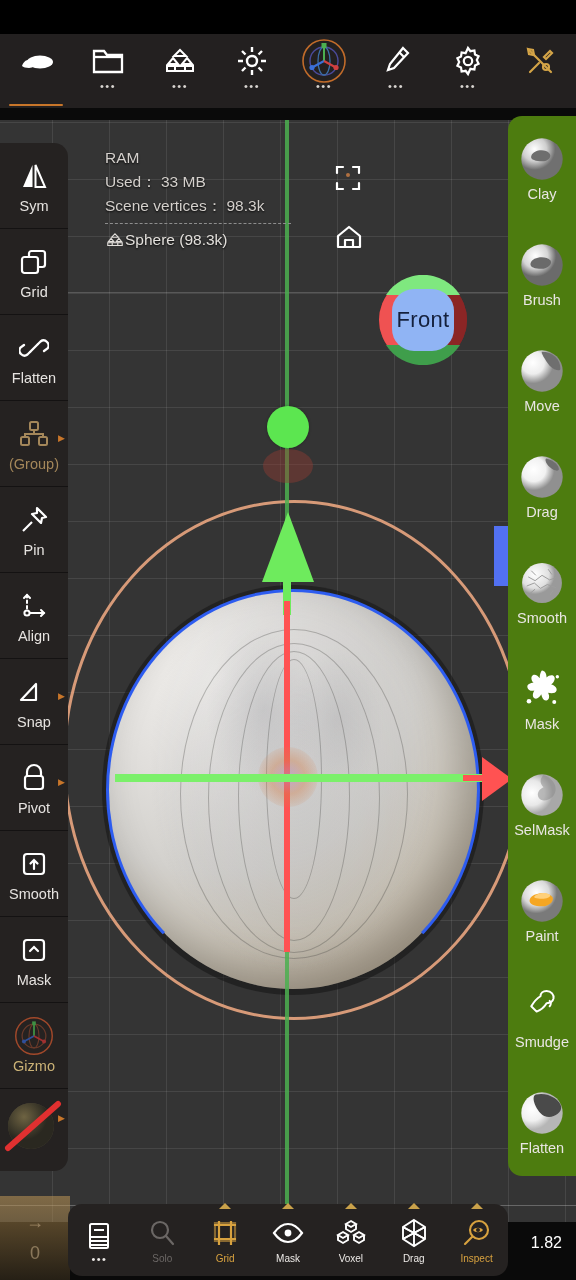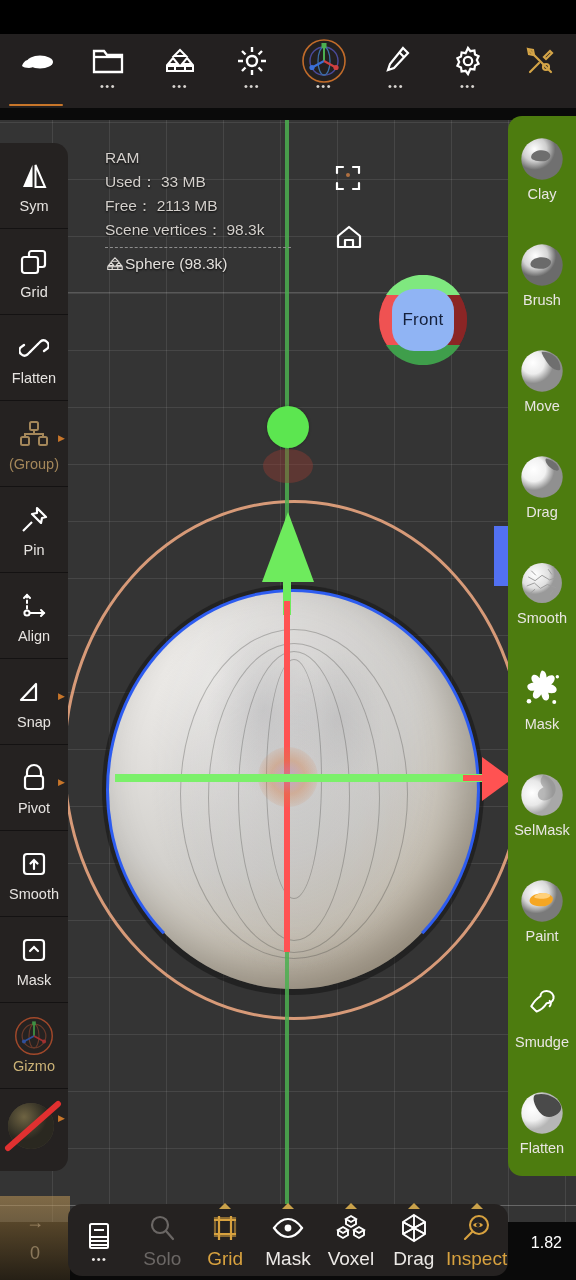--- a/index.html
+++ b/index.html
@@ -44,21 +44,21 @@
           font-size:15.5px; line-height:24px; text-shadow:0 1px 2px rgba(0,0,0,.9); }
   .info .row { white-space:nowrap; }
   .info .dash { margin:5px 0 4px 0; border-top:1px dashed #8d8d8d; width:186px; }
   .obj-row { display:flex; align-items:center; font-size:15.5px; color:#e3e0dc; }
 
   
   .frame-btn { position:absolute; left:334px; top:44px; width:28px; height:28px; cursor:pointer; }
   .home-btn  { position:absolute; left:334px; top:102px; width:30px; height:30px; cursor:pointer; }
   .navcube { position:absolute; left:378px; top:155px; width:90px; height:90px; cursor:pointer; }
   .navcube .lbl { position:absolute; inset:0; display:flex; align-items:center; justify-content:center;
-                  color:#14203c; font-size:17px; letter-spacing:.3px; }
+                  color:#14203c; font-size:22px; letter-spacing:.3px; }
 
   
   .sphere-wrap { position:absolute; left:108px; top:471px; width:370px; height:398px; }
   .sphere-body {
     position:absolute; inset:0; border-radius:50%;
     background:
       radial-gradient(circle at 30% 22%, #f4f2ef 0%, #e2e0dd 26%, #d3d1cd 48%, #c6bfb2 68%, #b9ad9a 83%, #8d8476 100%);
     box-shadow:inset -14px -18px 42px rgba(0,0,0,.22), 0 0 0 6px rgba(20,20,20,.55);
   }
   .sphere-shade {
@@ -127,21 +127,21 @@
   .ghost-left { position:absolute; left:0; bottom:0; width:70px; height:84px;
                 background:linear-gradient(to bottom, rgba(190,150,85,.55), rgba(120,95,55,.25));
                 display:flex; flex-direction:column; align-items:center; justify-content:center;
                 gap:10px; color:rgba(255,225,180,.40); font-size:18px; }
   .bottombar { position:absolute; left:68px; bottom:4px; width:440px; height:72px;
                background:#252221; border-radius:14px; display:flex;
                align-items:center; justify-content:space-around; }
   .bb-item { position:relative; width:66px; height:66px; display:flex; flex-direction:column;
              align-items:center; justify-content:center; gap:3px; cursor:pointer; }
   .bb-ico { height:34px; display:flex; align-items:center; justify-content:center; }
-  .bb-lbl { font-size:19px; color:#ece9e6; }
+  .bb-lbl { font-size:10px; color:#ece9e6; }
   .bb-item.accent .bb-lbl { color:#d8a23f; }
   .bb-item.muted .bb-lbl { color:#6b6765; }
   .bb-caret { position:absolute; top:-4px; left:50%; transform:translateX(-50%);
               width:0; height:0; border-left:6px solid transparent; border-right:6px solid transparent;
               border-bottom:6px solid #c9a14a; }
   .bb-dots { font-size:11px; line-height:6px; color:#ece9e6; letter-spacing:1.5px; }
   .version { position:absolute; right:14px; bottom:28px; color:#ffffff; font-size:16px; }
 </style>
 </head>
 <body>
@@ -273,21 +273,20 @@
     <div class="center-glow"></div>
     <div class="axis-green-h"></div>
     <div class="axis-red-h"></div>
     <div class="arrow-right"></div>
 
     <div class="blue-slider"></div>
 
     <div class="info">
       <div class="row">RAM</div>
       <div class="row">Used： 33 MB</div>
-      <div class="row">Free： 2113 MB</div>
       <div class="row">Scene vertices： 98.3k</div>
       <div class="dash"></div>
       <div class="obj-row">
         <svg width="20" height="16" viewBox="0 0 36 28" fill="none" stroke="#e3e0dc" stroke-width="2">
           <path d="M18 3l6 6H12z"></path>
             <path d="M11 11l5 6H6zM25 11l5 6H20z"></path>
           <path d="M5 19h26v5H5z"></path>
             <path d="M13 19v5M23 19v5"></path>
         </svg>
         <span>Sphere (98.3k)</span>

